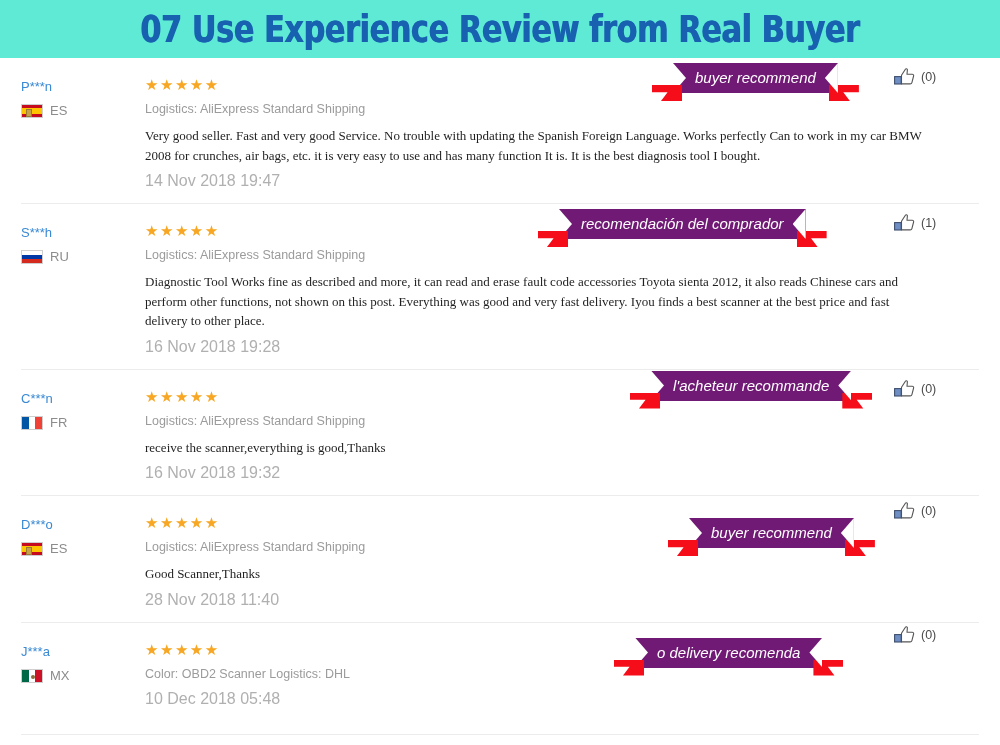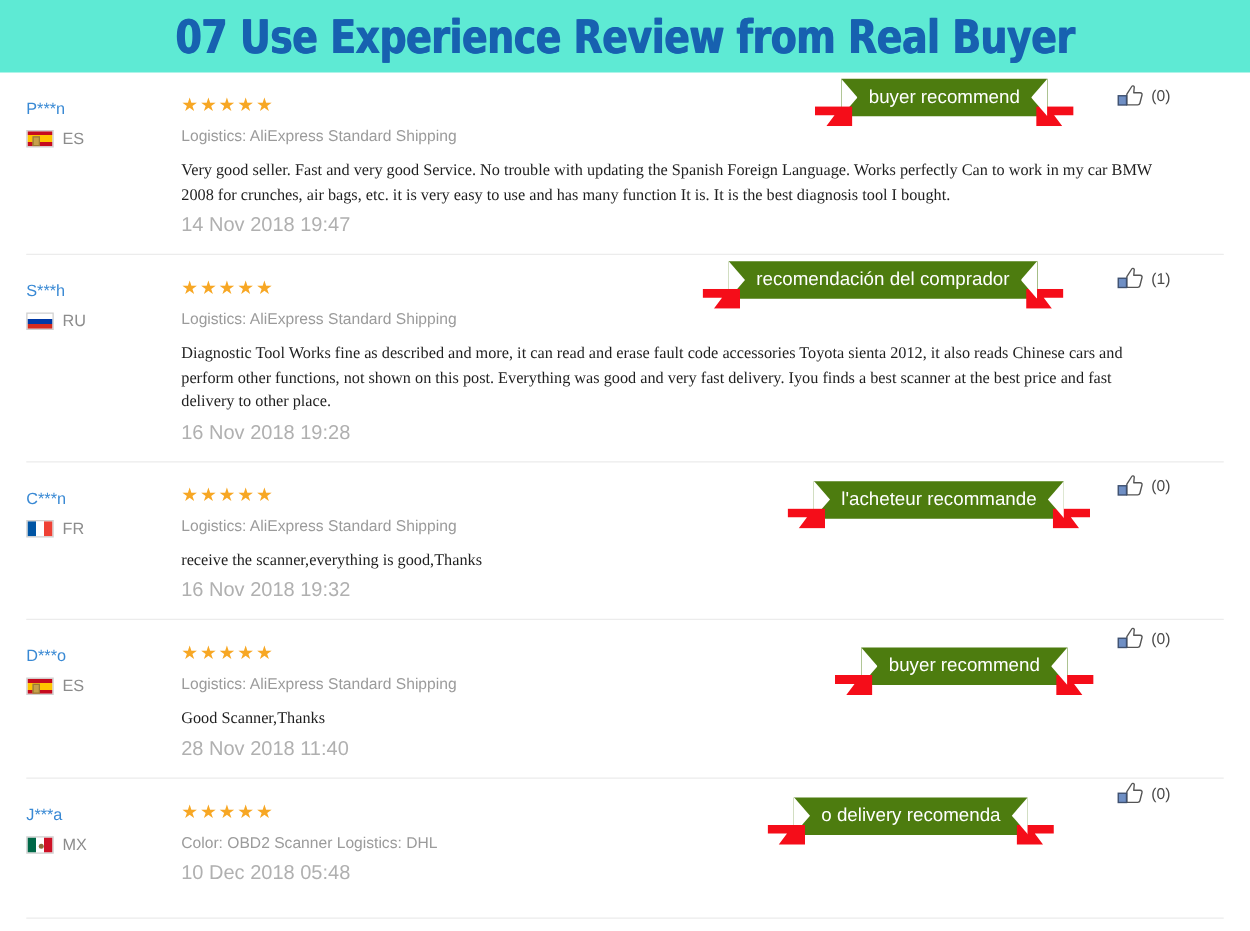--- a/index.html
+++ b/index.html
@@ -160,29 +160,30 @@
   }
 
   
   .ribbon-wrap {
     position: absolute;
     pointer-events: none;
   }
   .ribbon {
     position: relative;
     height: 30px;
-    background: #4d7c0f;
+    background: #701a75;
     display: flex;
     align-items: center;
     justify-content: center;
     padding: 0 22px;
     color: #ffffff;
     font-size: 15px;
     line-height: 30px;
     white-space: nowrap;
+    font-style: italic;
   }
   
   .ribbon::before,
   .ribbon::after {
     content: "";
     position: absolute;
     top: 0;
     width: 13px;
     height: 30px;
     background: #ffffff;
@@ -272,21 +273,21 @@
           <span class="flag flag-ru"></span>
           <span class="country-code">RU</span>
         </div>
       </div>
       <div class="content-col">
         <div class="stars">★★★★★</div>
         <div class="meta-line">Logistics: AliExpress Standard Shipping</div>
         <div class="review-text">Diagnostic Tool Works fine as described and more, it can read and erase fault code accessories Toyota sienta 2012, it also reads Chinese cars and perform other functions, not shown on this post. Everything was good and very fast delivery. Iyou finds a best scanner at the best price and fast delivery to other place.</div>
         <div class="review-date">16 Nov 2018 19:28</div>
       </div>
-      <div class="ribbon-wrap" style="left:562px; top:5px;">
+      <div class="ribbon-wrap" style="left:538px; top:5px;">
         <div class="ribbon">
           <span class="ribbon-tail left"></span>
           <span class="ribbon-tail right"></span>
           <span>recomendación del comprador</span>
         </div>
       </div>
       <div class="thumb-wrap" style="left:872px; top:9px;">
         <span>
           <svg class="thumb-icon" width="22" height="20" viewBox="0 0 22 20" xmlns="http://www.w3.org/2000/svg">
             <path d="M8.5 8.3 L12.4 2.2 C12.9 1.4 14.2 1.6 14.4 2.6 L14.0 7.2 L19.2 7.2 C20.2 7.2 20.9 8.1 20.6 9.0 L18.9 15.6 C18.7 16.4 18.0 16.9 17.2 16.9 L8.5 16.9 Z" fill="#ffffff" stroke="#555555" stroke-width="1.1" stroke-linejoin="round"></path>
@@ -303,21 +304,21 @@
           <span class="flag flag-fr"></span>
           <span class="country-code">FR</span>
         </div>
       </div>
       <div class="content-col">
         <div class="stars">★★★★★</div>
         <div class="meta-line">Logistics: AliExpress Standard Shipping</div>
         <div class="review-text">receive the scanner,everything is good,Thanks</div>
         <div class="review-date">16 Nov 2018 19:32</div>
       </div>
-      <div class="ribbon-wrap" style="left:630px; top:15px;text-align:right;">
+      <div class="ribbon-wrap" style="left:630px; top:1px;text-align:right;">
         <div class="ribbon">
           <span class="ribbon-tail left"></span>
           <span class="ribbon-tail right"></span>
           <span>l'acheteur recommande</span>
         </div>
       </div>
       <div class="thumb-wrap" style="left:872px; top:9px;">
         <span>
           <svg class="thumb-icon" width="22" height="20" viewBox="0 0 22 20" xmlns="http://www.w3.org/2000/svg">
             <path d="M8.5 8.3 L12.4 2.2 C12.9 1.4 14.2 1.6 14.4 2.6 L14.0 7.2 L19.2 7.2 C20.2 7.2 20.9 8.1 20.6 9.0 L18.9 15.6 C18.7 16.4 18.0 16.9 17.2 16.9 L8.5 16.9 Z" fill="#ffffff" stroke="#555555" stroke-width="1.1" stroke-linejoin="round"></path>

